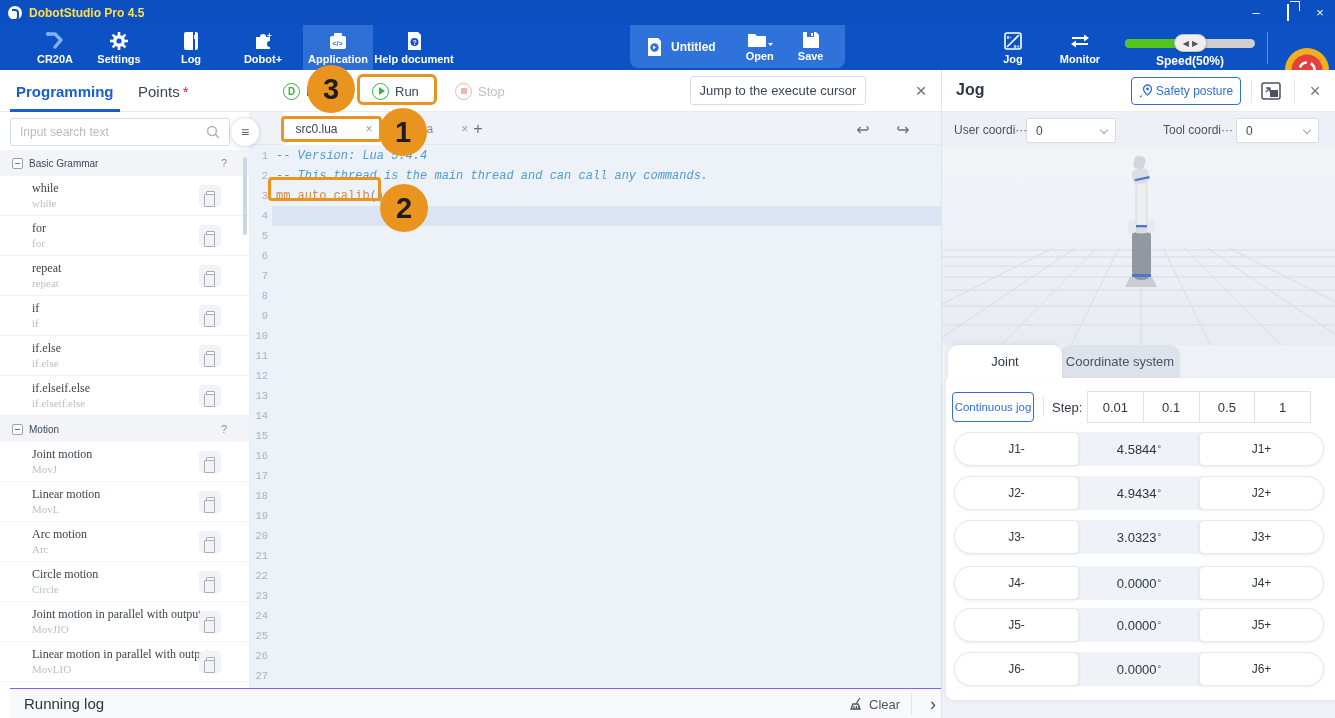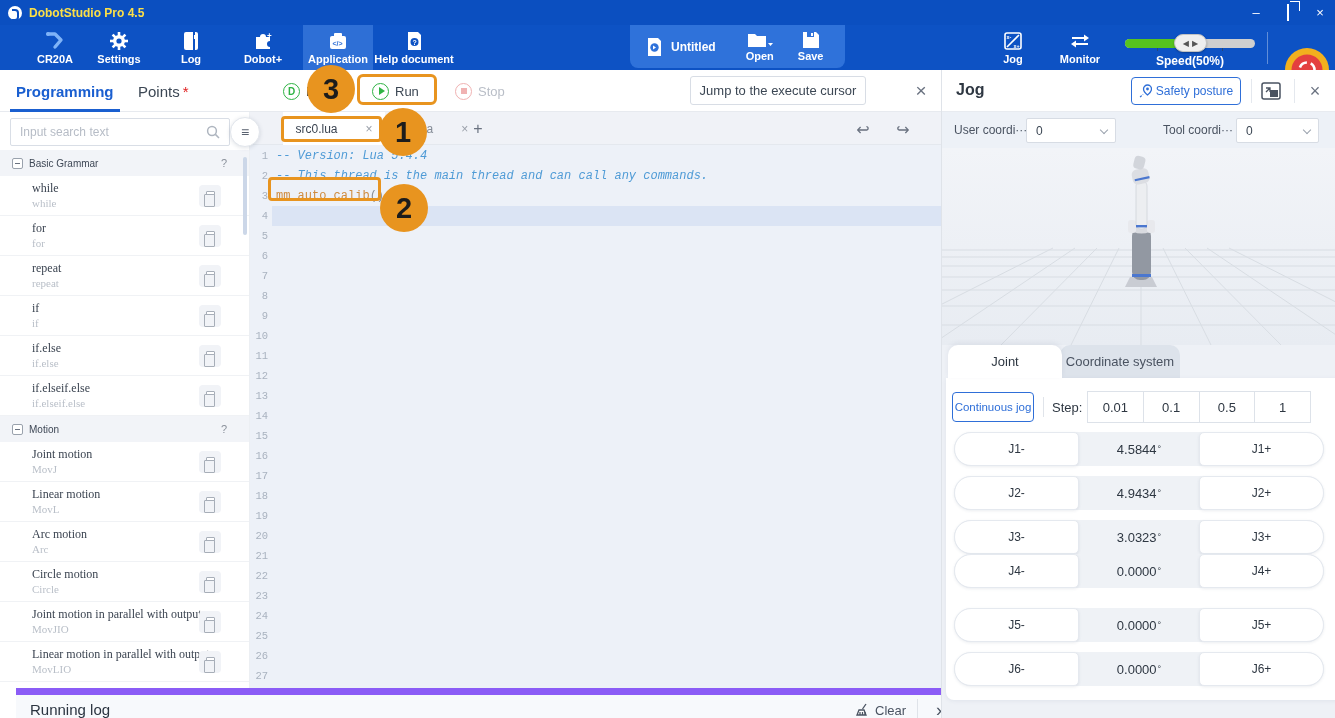--- a/index.html
+++ b/index.html
@@ -81,21 +81,21 @@
   .undo { left:600px; } .redo { left:640px; }
   .code { position:absolute; left:0; top:34px; width:691px; height:542px; font-family:"Liberation Mono", monospace; font-size:12px; }
   .code-line { position:relative; height:20px; display:flex; align-items:center; }
   .code-line .gutter { width:18px; text-align:right; color:#a9b2bf; font-size:10.5px; flex:0 0 18px; }
   .code-line .code-text { padding-left:8px; white-space:pre; }
   .code-line.active-line::after { content:""; position:absolute; left:22px; right:0; top:0; bottom:0; background:#dbe4f4; }
   .comment { color:#4f9bd6; font-style:italic; }
   .fn { color:#cf8b3e; } .paren { color:#8a8f98; }
 
   
-  .bottombar { position:absolute; left:16px; top:688px; width:941px; height:30px; background:#f7f9fc; border-top:7px solid #8b5cf6; }
+  .bottombar { position:absolute; left:10px; top:688px; width:941px; height:30px; background:#f7f9fc; border-top:1px solid #8b5cf6; }
   .bb-label { position:absolute; left:14px; top:6px; font-size:15px; color:#2b3440; }
   .bb-clear { position:absolute; left:840px; top:4px; height:22px; display:flex; align-items:center; gap:5px; font-size:13px; color:#4a5361; background:none; border:none; cursor:pointer; }
   .bb-div { position:absolute; left:901px; top:4px; width:1px; height:22px; background:#dfe3e9; }
   .bb-chev { position:absolute; left:910px; top:1px; width:26px; height:28px; border:none; background:none; font-size:18px; color:#4a5361; cursor:pointer; }
 
   
   .jog-panel { position:absolute; left:941px; top:70px; width:394px; height:648px; background:#eef1f6; border-left:1px solid #dfe3e9; }
   .jog-header { position:absolute; left:0; top:0; width:394px; height:42px; background:#fff; border-bottom:1px solid #e8ebf0; }
   .jog-title { position:absolute; left:14px; top:11px; font-size:16px; font-weight:bold; color:#2e3742; }
   .safety-btn { position:absolute; left:189px; top:7px; width:110px; height:28px; border:1px solid #2f6fd8; border-radius:4px; background:#fff; color:#2f6fd8; font-size:12px; cursor:pointer; display:flex; align-items:center; justify-content:center; gap:4px; font-family:inherit; }
@@ -676,21 +676,21 @@
             <button class="j-btn j-plus">J2+</button>
           </div>
           <div class="joint-row" style="top: 142px;">
             <button class="j-btn j-minus">J3-</button>
             <div class="j-value">
               <span>3.0323</span>
               <sup>°</sup>
             </div>
             <button class="j-btn j-plus">J3+</button>
           </div>
-          <div class="joint-row" style="top: 176px;">
+          <div class="joint-row" style="top: 188px;">
             <button class="j-btn j-minus">J4-</button>
             <div class="j-value">
               <span>0.0000</span>
               <sup>°</sup>
             </div>
             <button class="j-btn j-plus">J4+</button>
           </div>
           <div class="joint-row" style="top: 230px;">
             <button class="j-btn j-minus">J5-</button>
             <div class="j-value">

